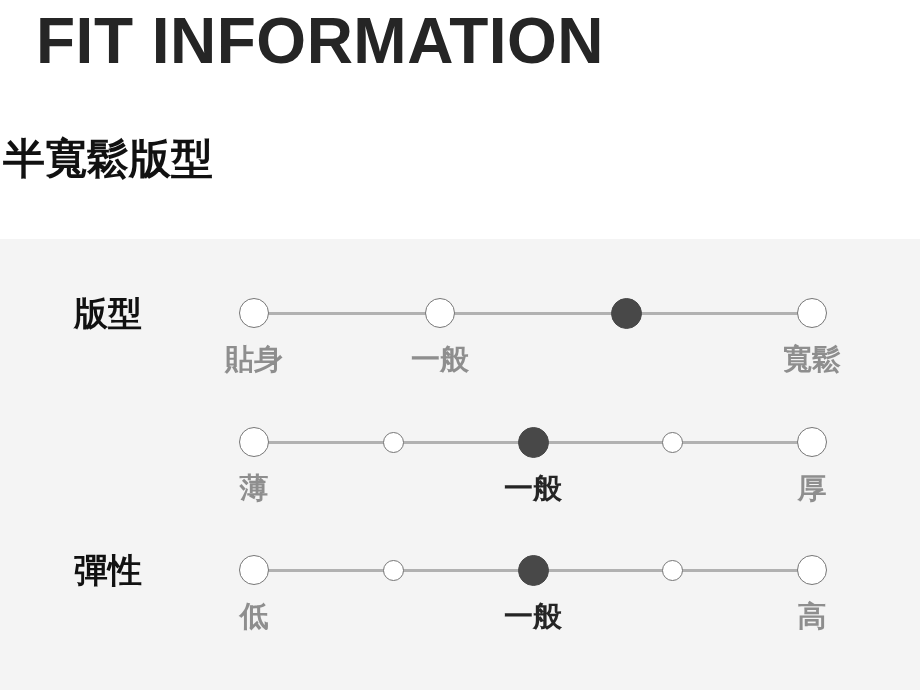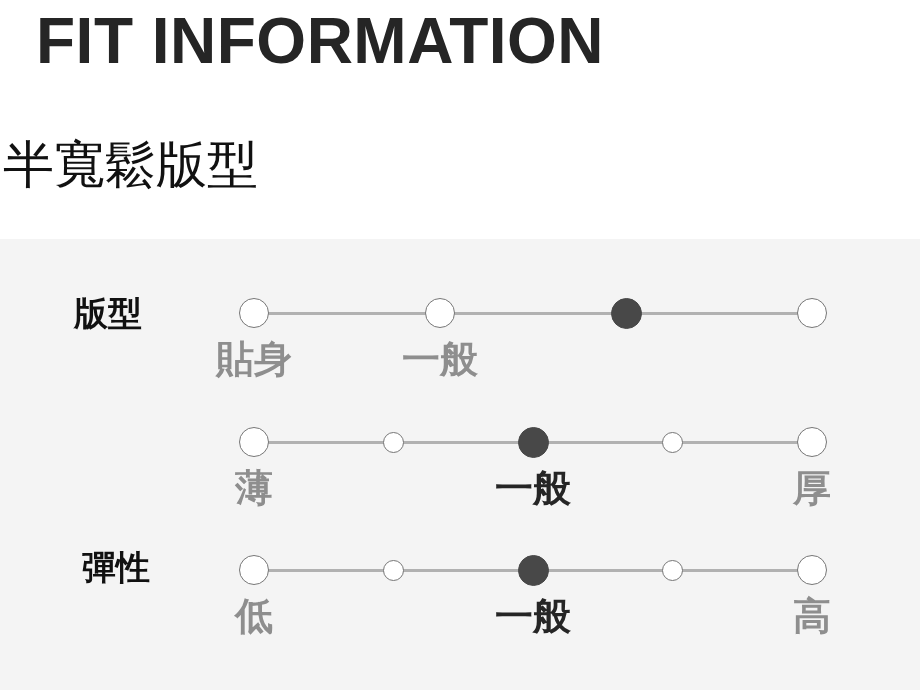--- a/index.html
+++ b/index.html
@@ -10,21 +10,21 @@
   }
   .title{
     position:absolute;left:8px;top:4px;
     font-size:64px;font-weight:700;letter-spacing:0.5px;
     color:var(--text-black,#252525);
     white-space:nowrap;
     margin-left:28px;
   }
   .subtitle{
     position:absolute;left:3px;top:131px;
-    font-size:51px;font-weight:400;
+    font-size:42px;font-weight:700;
     color:var(--text-dark,#111111);
     white-space:nowrap;
   }
   .panel{
     position:absolute;left:0;top:239px;width:920px;height:451px;
     background:var(--panel-bg,#f4f4f4);
   }
   .row-name{
     position:absolute;
     font-size:34px;font-weight:700;color:var(--text-dark,#111111);
@@ -38,50 +38,51 @@
     background:var(--dot-fill,#ffffff);
     border:1.5px solid var(--dot-border,#767676);
     box-sizing:border-box;
   }
   .dot.sel{
     background:var(--dot-selected,#484848);
     border-color:var(--dot-selected,#484848);
   }
   .pt-label{
     position:absolute;text-align:center;
-    font-size:38px;font-weight:700;
+    font-size:29px;font-weight:700;
     color:var(--label-gray,#8e8e8e);
     white-space:nowrap;
   }
   .pt-label.sel{color:var(--text-black,#1a1a1a);}
 </style>
 </head>
 <body style="--panel-bg: #f4f4f4; --line: #b1b1b1; --dot-border: #767676; --dot-fill: #ffffff; --dot-selected: #484848; --label-gray: #8e8e8e; --text-black: #252525; --text-dark: #111111;">
 
 <div class="title">FIT INFORMATION</div>
 <div class="subtitle">半寬鬆版型</div>
 <div class="panel" id="chart-panel">
     <div class="row-name" style="left: 74px; top: 52px; height: 44px; line-height: 44px;">版型</div>
     <div class="track" style="left: 254px; top: 72.5px; width: 558px; height: 3px;"></div>
     <div class="dot" style="left: 239px; top: 59px; width: 30px; height: 30px;"></div>
     <div class="pt-label" style="left: 174px; top: 98px; width: 160px; height: 44px; line-height: 44px;">貼身</div>
     <div class="dot" style="left: 425px; top: 59px; width: 30px; height: 30px;"></div>
     <div class="pt-label" style="left: 360px; top: 98px; width: 160px; height: 44px; line-height: 44px;">一般</div>
     <div class="dot sel" style="left: 610.5px; top: 58.5px; width: 31px; height: 31px;"></div>
     <div class="dot" style="left: 797px; top: 59px; width: 30px; height: 30px;"></div>
+    <div class="pt-label" style="left: 732px; top: 98px; width: 160px; height: 44px; line-height: 44px;">寬鬆</div>
     <div class="track" style="left: 254px; top: 201.5px; width: 558px; height: 3px;"></div>
     <div class="dot" style="left: 239px; top: 188px; width: 30px; height: 30px;"></div>
     <div class="pt-label" style="left: 174px; top: 227px; width: 160px; height: 44px; line-height: 44px;">薄</div>
     <div class="dot" style="left: 383px; top: 192.5px; width: 21px; height: 21px;"></div>
     <div class="dot sel" style="left: 517.5px; top: 187.5px; width: 31px; height: 31px;"></div>
     <div class="pt-label sel" style="left: 453px; top: 227px; width: 160px; height: 44px; line-height: 44px;">一般</div>
     <div class="dot" style="left: 662px; top: 192.5px; width: 21px; height: 21px;"></div>
     <div class="dot" style="left: 797px; top: 188px; width: 30px; height: 30px;"></div>
     <div class="pt-label" style="left: 732px; top: 227px; width: 160px; height: 44px; line-height: 44px;">厚</div>
-    <div class="row-name" style="left: 82px; top: 309px; height: 44px; line-height: 44px; font-family: Liberation Mono, monospace;">彈性</div>
+    <div class="row-name" style="left: 74px; top: 309px; height: 44px; line-height: 44px;">彈性</div>
     <div class="track" style="left: 254px; top: 329.5px; width: 558px; height: 3px;"></div>
     <div class="dot" style="left: 239px; top: 316px; width: 30px; height: 30px;"></div>
     <div class="pt-label" style="left: 174px; top: 355px; width: 160px; height: 44px; line-height: 44px;">低</div>
     <div class="dot" style="left: 383px; top: 320.5px; width: 21px; height: 21px;"></div>
     <div class="dot sel" style="left: 517.5px; top: 315.5px; width: 31px; height: 31px;"></div>
     <div class="pt-label sel" style="left: 453px; top: 355px; width: 160px; height: 44px; line-height: 44px;">一般</div>
     <div class="dot" style="left: 662px; top: 320.5px; width: 21px; height: 21px;"></div>
     <div class="dot" style="left: 797px; top: 316px; width: 30px; height: 30px;"></div>
     <div class="pt-label" style="left: 732px; top: 355px; width: 160px; height: 44px; line-height: 44px;">高</div>
   </div>

